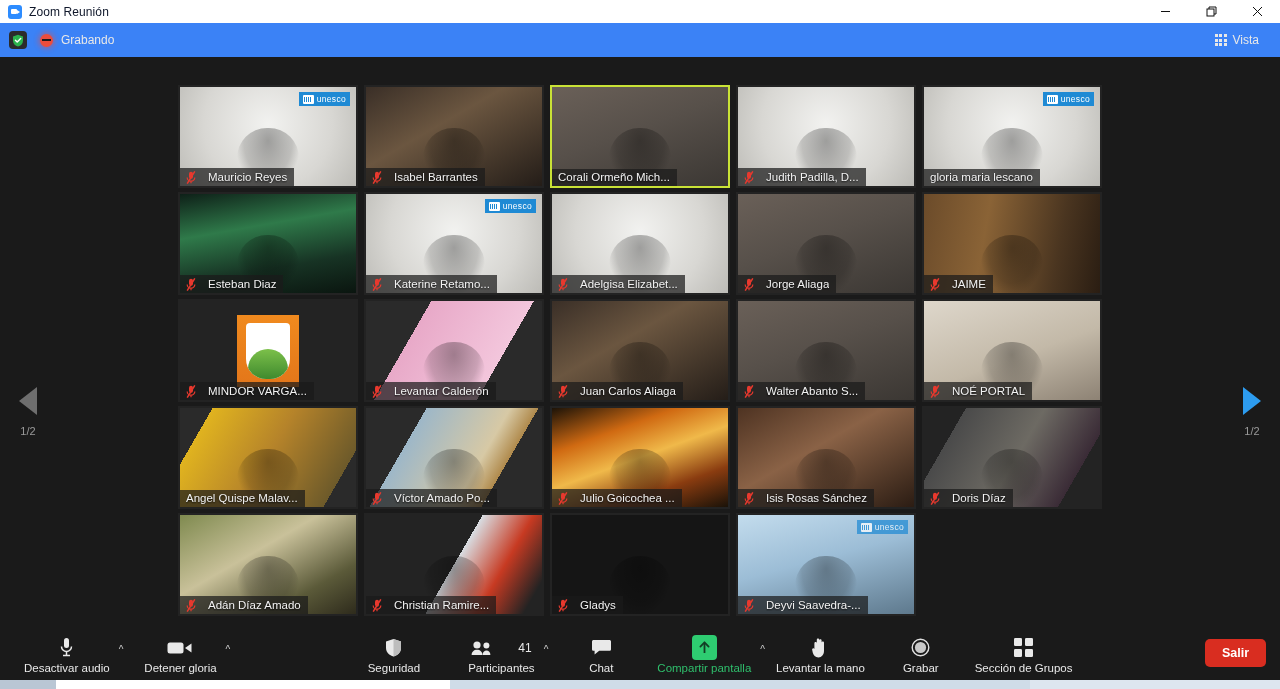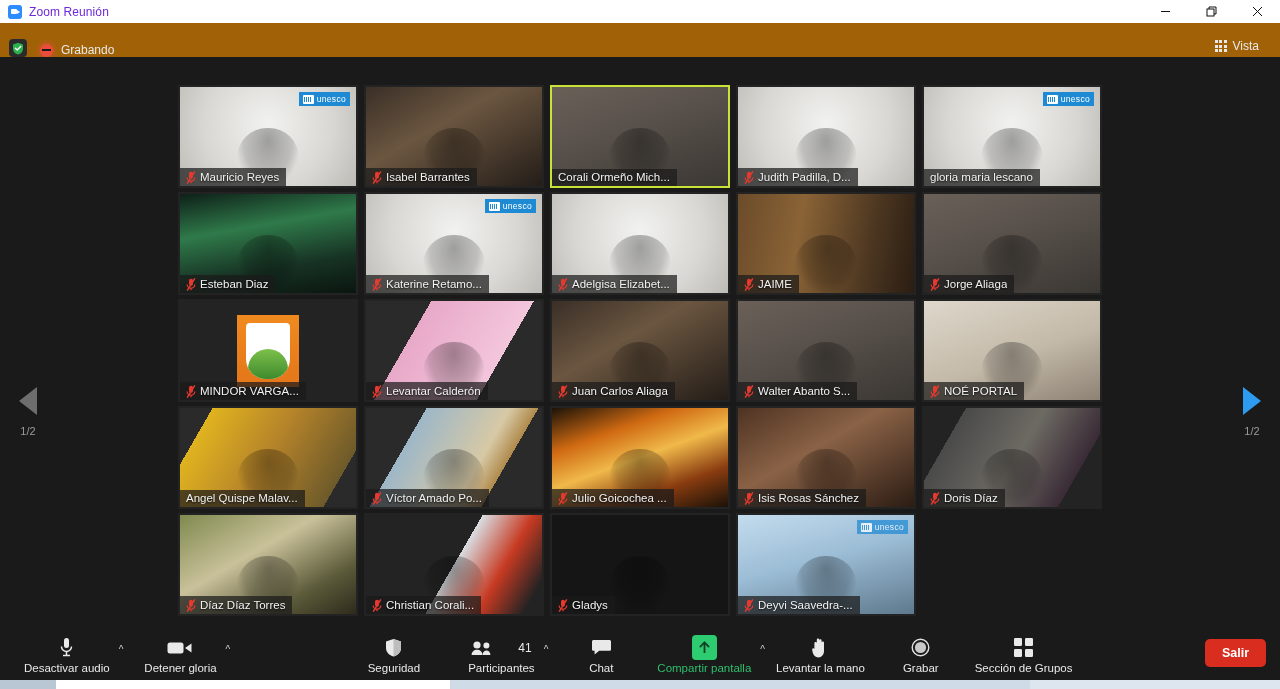--- a/index.html
+++ b/index.html
@@ -26,35 +26,35 @@
     content: ""; position: absolute; left: 3px; top: 4.5px;
     width: 6px; height: 5px; background: #fff; border-radius: 1px;
   }
   .tb-app-icon::before {
     content: ""; position: absolute; left: 8.5px; top: 5px;
     width: 0; height: 0;
     border-top: 2.5px solid transparent;
     border-bottom: 2.5px solid transparent;
     border-left: 3px solid #fff;
   }
-  .tb-title { font-size: 12px; color: #6d28d9; letter-spacing: .1px; }
+  .tb-title { font-size: 12px; color: #0f172a; letter-spacing: .1px; }
   .tb-spacer { flex: 1 1 auto; }
   .tb-btn {
     width: 46px; height: 23px;
     display: flex; align-items: center; justify-content: center;
     color: #111;
   }
   .tb-btn svg { display: block; }
 
   
   .zheader {
     position: absolute; top: 23px; left: 0;
     width: 1280px; height: 34px;
-    background: #a16207;
-    display: flex; align-items: flex-end;
+    background: #3b82f6;
+    display: flex; align-items: center;
   }
   .shield-badge {
     margin-left: 9px; width: 18px; height: 18px;
     display: flex; align-items: center; justify-content: center;
     background: #2b2b2b; border-radius: 4px;
   }
   .rec-wrap { display: flex; align-items: center; margin-left: 13px; }
   .rec-dot {
     width: 13px; height: 13px; border-radius: 50%;
     background: #eb4d3d; position: relative;
@@ -114,21 +114,21 @@
     border: 2px solid transparent;
   }
   .tile.active { border-color: #c9e236; }
   .tile .vid {
     position: absolute; inset: 0;
     background-size: cover; background-position: center;
   }
   .namebar {
     position: absolute; left: 0; bottom: 0;
     max-width: 100%;
-    display: flex; align-items: center; gap: 4px;
+    display: flex; align-items: center; gap: 12px;
     padding: 2px 7px 3px 6px;
     background: rgba(26,26,26,.72);
   }
   .mic-muted {
     width: 10px; height: 13px; flex: 0 0 auto;
     position: relative;
   }
   .nm {
     font-size: 11.5px; color: #f2f2f2;
     white-space: nowrap; overflow: hidden; text-overflow: clip;
@@ -359,43 +359,43 @@
           <span class="mic-muted"><svg width="10" height="13" viewBox="0 0 10 13">
               <rect x="3" y="0.8" width="4" height="7" rx="2" fill="#e8392e"></rect>
               <path d="M1.2 6.4a3.8 3.8 0 0 0 7.6 0" fill="none" stroke="#e8392e" stroke-width="1.2"></path>
               <line x1="5" y1="10.2" x2="5" y2="12.3" stroke="#e8392e" stroke-width="1.2"></line>
               <line x1="8.8" y1="0.4" x2="1.2" y2="12.6" stroke="#e8392e" stroke-width="1.5"></line>
             </svg></span>
           <span class="nm">Adelgisa Elizabet...</span>
         </div>
       </div>
       <div class="tile">
+        <div class="vid" style="background: linear-gradient(160deg, rgb(106, 96, 88) 0%, rgb(87, 80, 74) 45%, rgb(59, 55, 51) 100%);"></div>
+        <div style="position: absolute; left: 50%; bottom: 0px; transform: translateX(-50%); width: 62px; height: 58px; border-radius: 30px 30px 0px 0px; background: radial-gradient(at 50% 22%, rgba(0, 0, 0, 0.33) 0%, rgba(0, 0, 0, 0.16) 55%, rgba(0, 0, 0, 0) 75%);"></div>
+        <div class="namebar">
+          <span class="mic-muted"><svg width="10" height="13" viewBox="0 0 10 13">
+              <rect x="3" y="0.8" width="4" height="7" rx="2" fill="#e8392e"></rect>
+              <path d="M1.2 6.4a3.8 3.8 0 0 0 7.6 0" fill="none" stroke="#e8392e" stroke-width="1.2"></path>
+              <line x1="5" y1="10.2" x2="5" y2="12.3" stroke="#e8392e" stroke-width="1.2"></line>
+              <line x1="8.8" y1="0.4" x2="1.2" y2="12.6" stroke="#e8392e" stroke-width="1.5"></line>
+            </svg></span>
+          <span class="nm">Jorge Aliaga</span>
+        </div>
+      </div>
+      <div class="tile">
         <div class="vid" style="background: linear-gradient(100deg, rgb(107, 75, 42) 0%, rgb(138, 99, 54) 35%, rgb(74, 53, 32) 75%, rgb(42, 29, 18) 100%);"></div>
         <div style="position: absolute; left: 50%; bottom: 0px; transform: translateX(-50%); width: 62px; height: 58px; border-radius: 30px 30px 0px 0px; background: radial-gradient(at 50% 22%, rgba(0, 0, 0, 0.33) 0%, rgba(0, 0, 0, 0.16) 55%, rgba(0, 0, 0, 0) 75%);"></div>
         <div class="namebar">
           <span class="mic-muted"><svg width="10" height="13" viewBox="0 0 10 13">
               <rect x="3" y="0.8" width="4" height="7" rx="2" fill="#e8392e"></rect>
               <path d="M1.2 6.4a3.8 3.8 0 0 0 7.6 0" fill="none" stroke="#e8392e" stroke-width="1.2"></path>
               <line x1="5" y1="10.2" x2="5" y2="12.3" stroke="#e8392e" stroke-width="1.2"></line>
               <line x1="8.8" y1="0.4" x2="1.2" y2="12.6" stroke="#e8392e" stroke-width="1.5"></line>
             </svg></span>
           <span class="nm">JAIME</span>
-        </div>
-      </div>
-      <div class="tile">
-        <div class="vid" style="background: linear-gradient(160deg, rgb(106, 96, 88) 0%, rgb(87, 80, 74) 45%, rgb(59, 55, 51) 100%);"></div>
-        <div style="position: absolute; left: 50%; bottom: 0px; transform: translateX(-50%); width: 62px; height: 58px; border-radius: 30px 30px 0px 0px; background: radial-gradient(at 50% 22%, rgba(0, 0, 0, 0.33) 0%, rgba(0, 0, 0, 0.16) 55%, rgba(0, 0, 0, 0) 75%);"></div>
-        <div class="namebar">
-          <span class="mic-muted"><svg width="10" height="13" viewBox="0 0 10 13">
-              <rect x="3" y="0.8" width="4" height="7" rx="2" fill="#e8392e"></rect>
-              <path d="M1.2 6.4a3.8 3.8 0 0 0 7.6 0" fill="none" stroke="#e8392e" stroke-width="1.2"></path>
-              <line x1="5" y1="10.2" x2="5" y2="12.3" stroke="#e8392e" stroke-width="1.2"></line>
-              <line x1="8.8" y1="0.4" x2="1.2" y2="12.6" stroke="#e8392e" stroke-width="1.5"></line>
-            </svg></span>
-          <span class="nm">Jorge Aliaga</span>
         </div>
       </div>
       <div class="tile">
         <div class="vid" style="background: no-repeat rgb(35, 35, 35);"></div>
         <div style="position: absolute; left: 50%; top: 50%; transform: translate(-50%, -50%); width: 62px; height: 72px; background: linear-gradient(rgb(240, 138, 30), rgb(227, 118, 26)); display: flex; align-items: center; justify-content: center;">
           <div style="width:44px;height:56px;background:#fff;border-radius:4px 4px 20px 20px;display:flex;align-items:flex-end;justify-content:center;overflow:hidden;">
             <div style="width:40px;height:30px;background:linear-gradient(180deg,#7cc04a,#3f8a2e);border-radius:20px 20px 4px 4px;"></div>
           </div>
         </div>
         <div class="namebar">
@@ -522,34 +522,34 @@
       <div class="tile">
         <div class="vid" style="background: linear-gradient(150deg, rgb(127, 138, 79) 0%, rgb(201, 193, 154) 40%, rgb(91, 90, 57) 75%, rgb(46, 43, 28) 100%);"></div>
         <div style="position: absolute; left: 50%; bottom: 0px; transform: translateX(-50%); width: 62px; height: 58px; border-radius: 30px 30px 0px 0px; background: radial-gradient(at 50% 22%, rgba(0, 0, 0, 0.33) 0%, rgba(0, 0, 0, 0.16) 55%, rgba(0, 0, 0, 0) 75%);"></div>
         <div class="namebar">
           <span class="mic-muted"><svg width="10" height="13" viewBox="0 0 10 13">
               <rect x="3" y="0.8" width="4" height="7" rx="2" fill="#e8392e"></rect>
               <path d="M1.2 6.4a3.8 3.8 0 0 0 7.6 0" fill="none" stroke="#e8392e" stroke-width="1.2"></path>
               <line x1="5" y1="10.2" x2="5" y2="12.3" stroke="#e8392e" stroke-width="1.2"></line>
               <line x1="8.8" y1="0.4" x2="1.2" y2="12.6" stroke="#e8392e" stroke-width="1.5"></line>
             </svg></span>
-          <span class="nm">Díaz Díaz Torres</span>
+          <span class="nm">Adán Díaz Amado</span>
         </div>
       </div>
       <div class="tile">
         <div class="vid" style="background: linear-gradient(120deg, rgb(35, 35, 35) 0%, rgb(35, 35, 35) 50%, rgb(216, 221, 226) 50%, rgb(199, 58, 34) 72%, rgb(35, 35, 35) 92%) no-repeat;"></div>
         <div style="position: absolute; left: 50%; bottom: 0px; transform: translateX(-50%); width: 62px; height: 58px; border-radius: 30px 30px 0px 0px; background: radial-gradient(at 50% 22%, rgba(0, 0, 0, 0.33) 0%, rgba(0, 0, 0, 0.16) 55%, rgba(0, 0, 0, 0) 75%);"></div>
         <div class="namebar">
           <span class="mic-muted"><svg width="10" height="13" viewBox="0 0 10 13">
               <rect x="3" y="0.8" width="4" height="7" rx="2" fill="#e8392e"></rect>
               <path d="M1.2 6.4a3.8 3.8 0 0 0 7.6 0" fill="none" stroke="#e8392e" stroke-width="1.2"></path>
               <line x1="5" y1="10.2" x2="5" y2="12.3" stroke="#e8392e" stroke-width="1.2"></line>
               <line x1="8.8" y1="0.4" x2="1.2" y2="12.6" stroke="#e8392e" stroke-width="1.5"></line>
             </svg></span>
-          <span class="nm">Christian Corali...</span>
+          <span class="nm">Christian Ramire...</span>
         </div>
       </div>
       <div class="tile">
         <div class="vid" style="background: no-repeat rgb(21, 21, 21);"></div>
         <div style="position: absolute; left: 50%; bottom: 0px; transform: translateX(-50%); width: 62px; height: 58px; border-radius: 30px 30px 0px 0px; background: radial-gradient(at 50% 22%, rgba(0, 0, 0, 0.33) 0%, rgba(0, 0, 0, 0.16) 55%, rgba(0, 0, 0, 0) 75%);"></div>
         <div class="namebar">
           <span class="mic-muted"><svg width="10" height="13" viewBox="0 0 10 13">
               <rect x="3" y="0.8" width="4" height="7" rx="2" fill="#e8392e"></rect>
               <path d="M1.2 6.4a3.8 3.8 0 0 0 7.6 0" fill="none" stroke="#e8392e" stroke-width="1.2"></path>
               <line x1="5" y1="10.2" x2="5" y2="12.3" stroke="#e8392e" stroke-width="1.2"></line>

